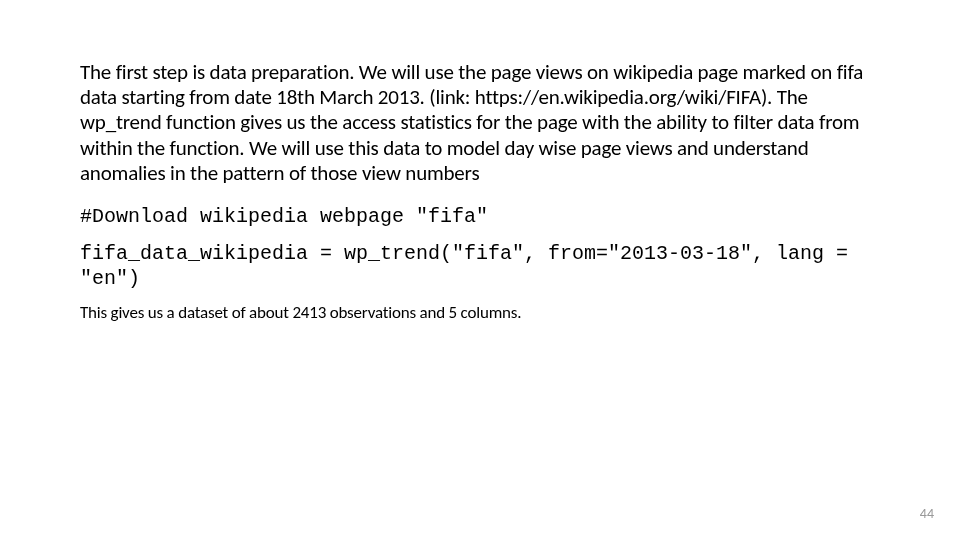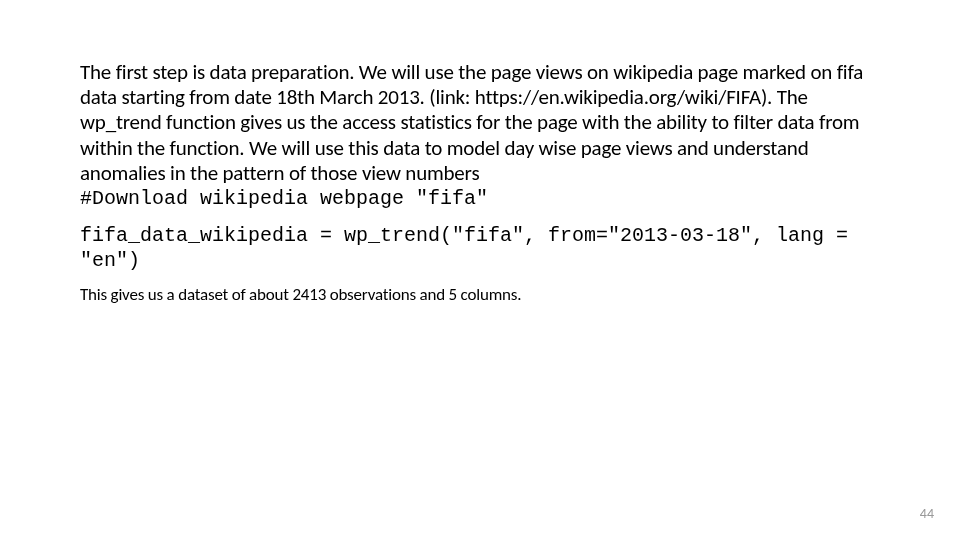--- a/index.html
+++ b/index.html
@@ -1,18 +1,18 @@
 <!DOCTYPE html>
 <html><head>
 <meta charset="utf-8">
 <style>
   * { margin: 0; padding: 0; box-sizing: border-box; }
   html, body { width: 960px; height: 540px; background: #ffffff; font-family: Calibri, "Segoe UI", Arial, sans-serif; color: #000; }
   .slide { position: relative; width: 960px; height: 540px; padding: 60px 80px 0 80px; }
-  .para { font-size: 21px; line-height: 1.2; letter-spacing: -0.2px; }
+  .para { font-size: 21px; line-height: 1.2; letter-spacing: -0.2px; margin-bottom: 18px; }
   .code { font-family: Consolas, "Courier New", monospace; font-size: 20px; line-height: 1.25; margin-bottom: 12px; }
   .result { font-size: 17px; line-height: 1.2; letter-spacing: -0.2px; }
   .pagenum { position: absolute; right: 26px; bottom: 18px; font-size: 14px; color: #9a9a9a; }
 </style>
 </head>
 <body>
 
 <div class="slide">
   <p class="para">The first step is data preparation. We will use the page views on wikipedia page marked on fifa data starting from date 18th March 2013. (link: https://en.wikipedia.org/wiki/FIFA). The wp_trend function gives us the access statistics for the page with the ability to filter data from within the function. We will use this data to model day wise page views and understand anomalies in the pattern of those view numbers</p>
   <p class="code">#Download wikipedia webpage "fifa"</p>

